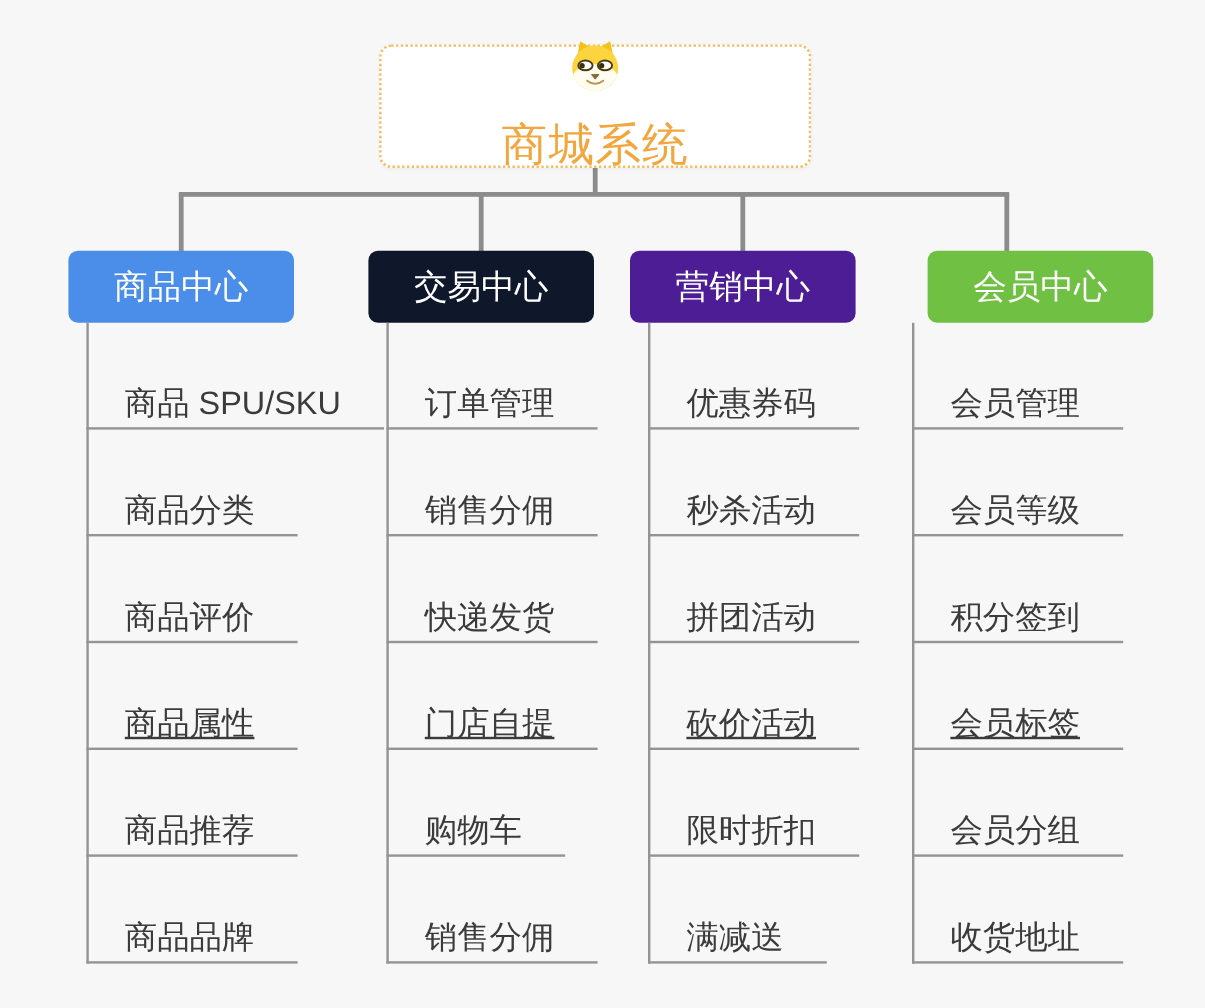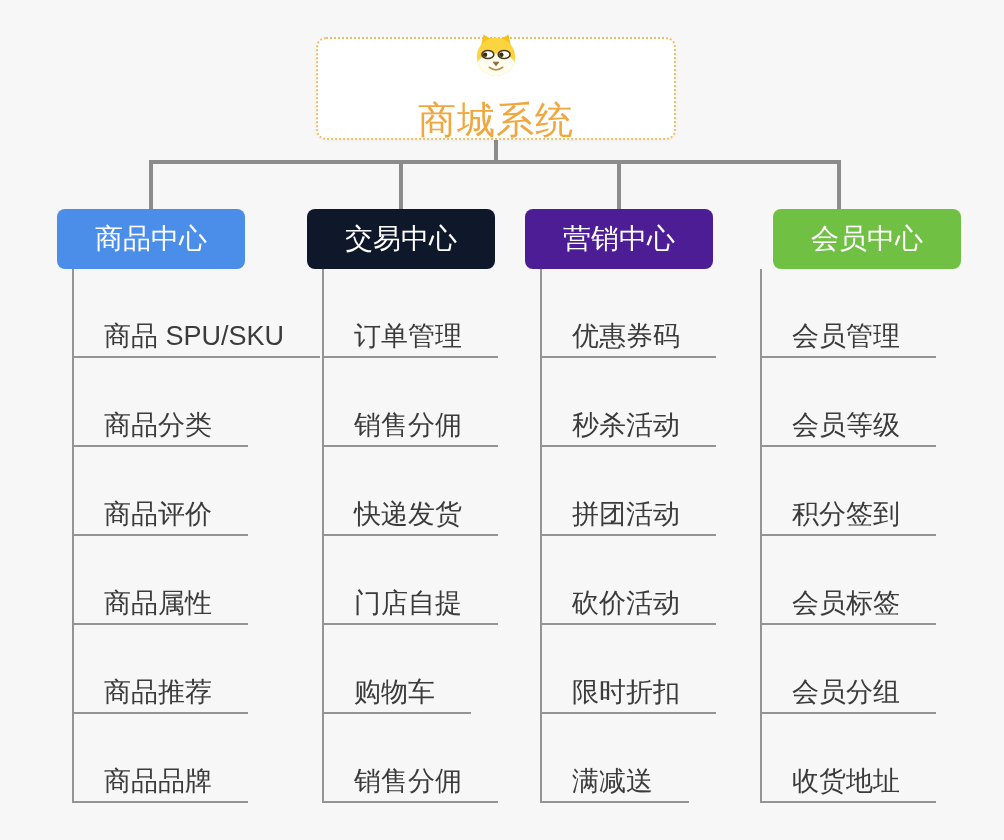--- a/index.html
+++ b/index.html
@@ -39,21 +39,21 @@
 
   
   .col{position:absolute;top:0;width:0;}
   .c0{left:73px;} .c1{left:323px;} .c2{left:541px;} .c3{left:761px;}
   .spine{position:absolute;left:-1px;top:269px;width:2px;height:534px;background:#949494;}
   .leaf{
     position:absolute;left:-1px;white-space:nowrap;
     font-size:27px;line-height:28px;color:#3b3b3b;
     padding:0 36px 6px 32px;border-bottom:2px solid #949494;
   }
-  .r0{top:322px;} .r1{top:411px;} .r2{top:500px;} .r3{top:589px;} .r4{top:678px;} .r5{top:767px;}
+  .r0{top:322px;} .r1{top:411px;} .r2{top:500px;} .r3{top:589px;text-decoration:underline;} .r4{top:678px;} .r5{top:767px;}
 </style>
 </head>
 <body style="background-color: rgb(247, 247, 247);">
 
 <div class="canvas">
 
   <div class="conn conn-root-v"></div>
   <div class="conn conn-h"></div>
   <div class="conn conn-d0"></div>
   <div class="conn conn-d1"></div>

